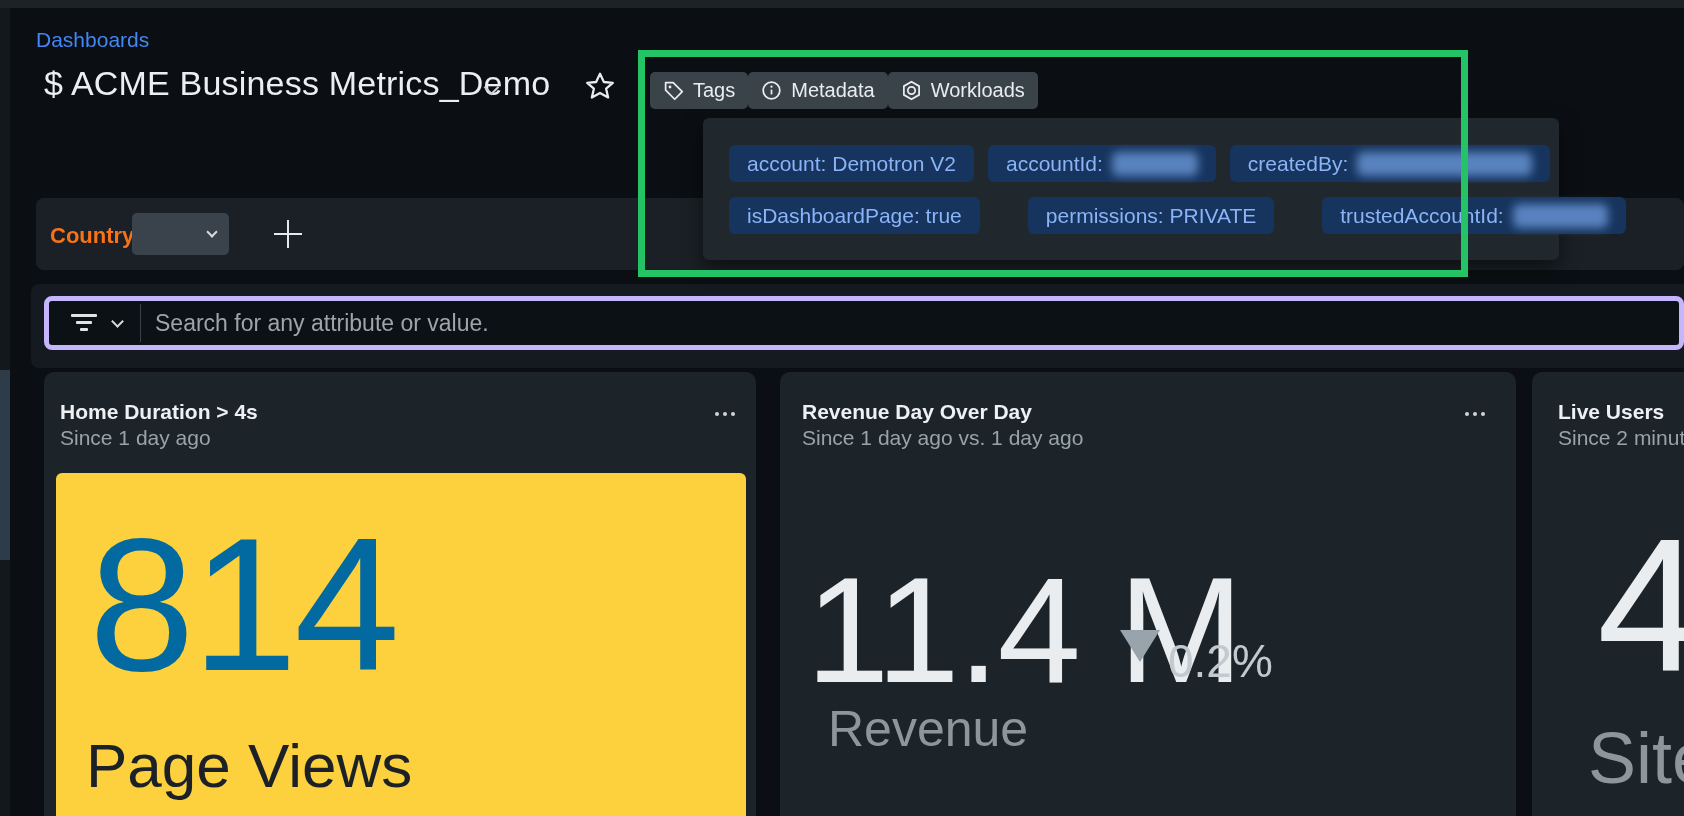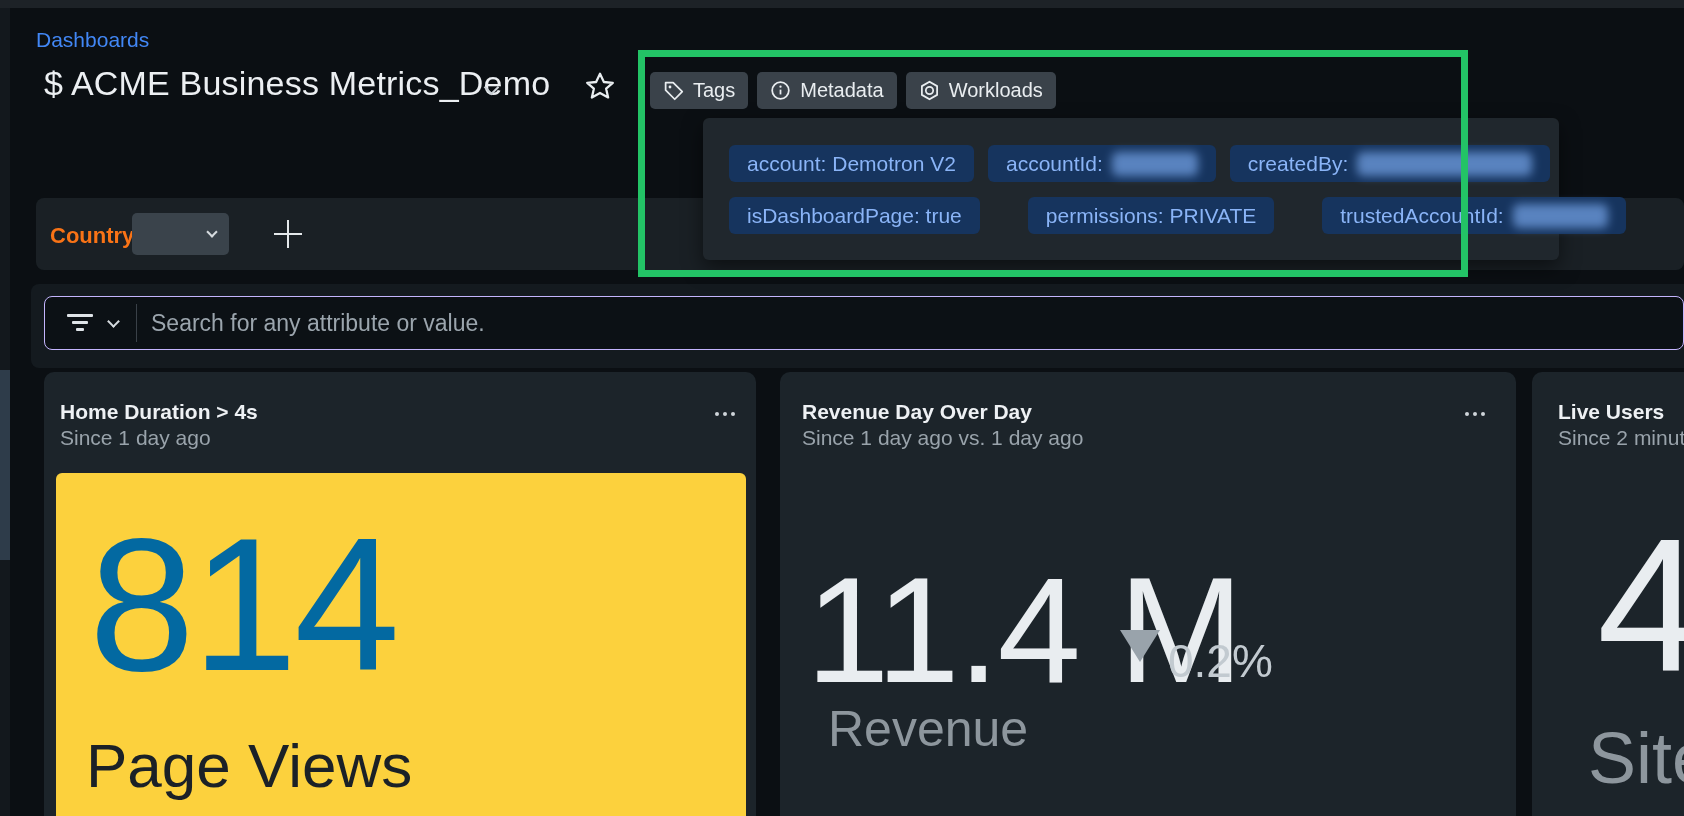--- a/index.html
+++ b/index.html
@@ -26,33 +26,33 @@
   .country-label{ position:absolute; left:14px; top:25px; font-size:22px; font-weight:700; color:#f97316; }
   .country-select{ position:absolute; left:96px; top:15px; width:97px; height:42px; background:#3a434b; border-radius:5px; cursor:pointer; }
   .country-select .chev{ position:absolute; right:13px; top:15px; width:8px; height:8px;
     border-right:2px solid #d6dbdf; border-bottom:2px solid #d6dbdf; transform:rotate(45deg); }
   .plus-btn{ position:absolute; left:232px; top:16px; width:40px; height:40px; cursor:pointer; }
   .plus-btn:before{ content:""; position:absolute; left:19px; top:6px; width:2px; height:28px; background:#e4e8eb; }
   .plus-btn:after{ content:""; position:absolute; left:6px; top:19px; width:28px; height:2px; background:#e4e8eb; }
 
   
   .search-wrap{ position:absolute; left:31px; top:284px; width:1660px; height:84px; background:#141a1f; border-radius:8px; }
-  .search-bar{ position:absolute; left:13px; top:12px; width:1640px; height:54px; background:#0c1115; border:1px solid #c4b5fd; border-radius:8px; display:flex; align-items:center; }
+  .search-bar{ position:absolute; left:13px; top:12px; width:1640px; height:54px; background:#0c1115; border:5px solid #c4b5fd; border-radius:8px; display:flex; align-items:center; }
   .funnel{ position:relative; width:26px; height:20px; margin-left:22px; cursor:pointer; }
   .funnel i{ position:absolute; left:50%; transform:translateX(-50%); height:3px; background:#dfe4e8; border-radius:1px; display:block; }
   .funnel i:nth-child(1){ top:1px; width:26px; }
   .funnel i:nth-child(2){ top:8px; width:16px; }
   .funnel i:nth-child(3){ top:15px; width:8px; }
   .search-chev{ width:9px; height:9px; margin:0 0 4px 16px; border-right:2px solid #d6dbdf; border-bottom:2px solid #d6dbdf; transform:rotate(45deg); cursor:pointer; }
   .search-div{ width:1px; height:38px; background:#3a4148; margin-left:18px; }
   .search-input{ flex:1; margin-left:14px; background:transparent; border:none; outline:none; font-family:"Liberation Sans",sans-serif; font-size:23px; color:#d7dce0; }
   .search-input::placeholder{ color:#9ba5ad; opacity:1; }
 
   
-  .meta-buttons{ position:absolute; left:650px; top:72px; display:flex; gap:9px; z-index:20; }
+  .meta-buttons{ position:absolute; left:650px; top:72px; display:flex; z-index:20; }
   .meta-btn{ height:37px; display:flex; align-items:center; gap:9px; padding:0 13px; background:#3a424a; border-radius:5px; cursor:pointer; }
   .meta-btn span{ font-size:20px; color:#e9edf0; }
   .meta-btn svg{ display:block; }
 
   
   .tags-panel{ position:absolute; left:655px; top:118px; width:856px; height:142px; background:#20272d; border-radius:6px; box-shadow:0 8px 20px rgba(0,0,0,.5); z-index:15;margin-left:48px; }
   .pill-row{ position:absolute; left:26px; display:flex; gap:14px; }
   .pill-row.r1{ top:27px; }
   .pill-row.r2{ top:79px;gap:48px; }
   .pill{ height:37px; display:flex; align-items:center; padding:0 18px; background:#16345e; border-radius:6px; cursor:pointer; white-space:nowrap; }

